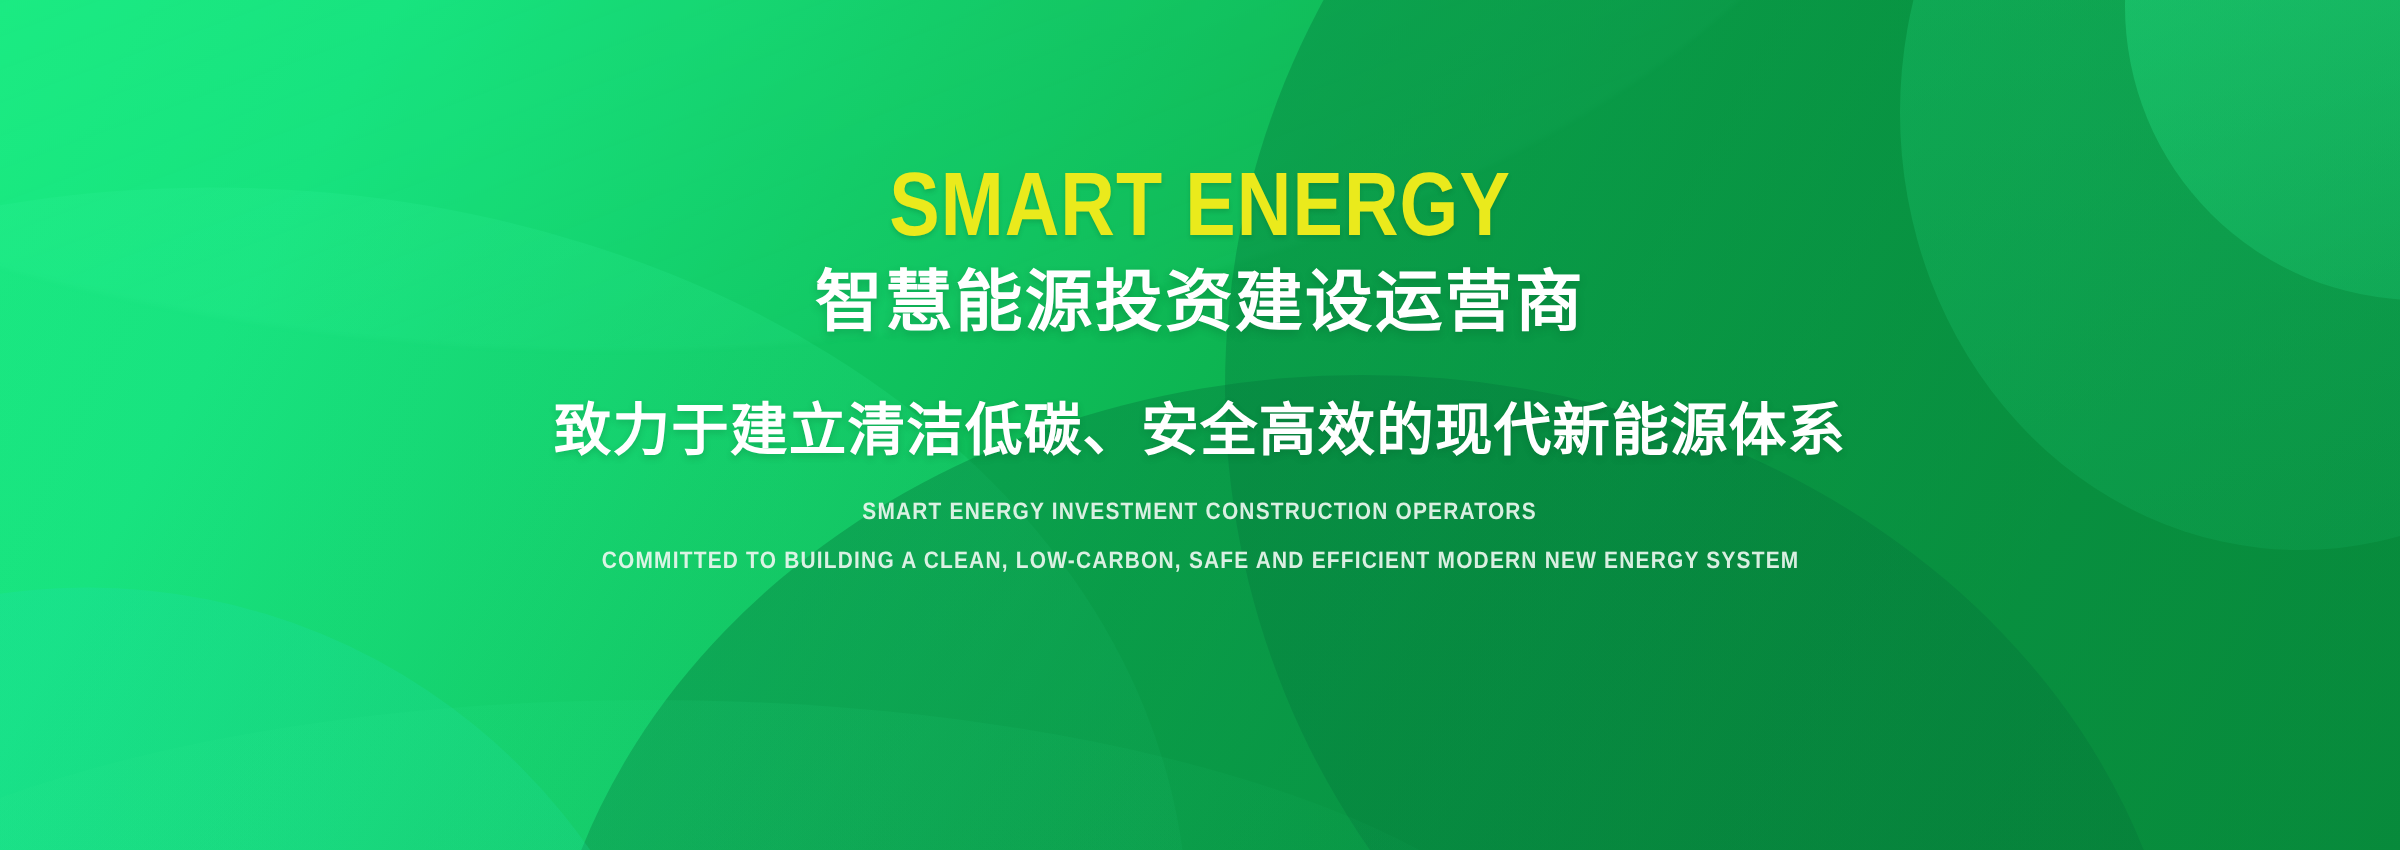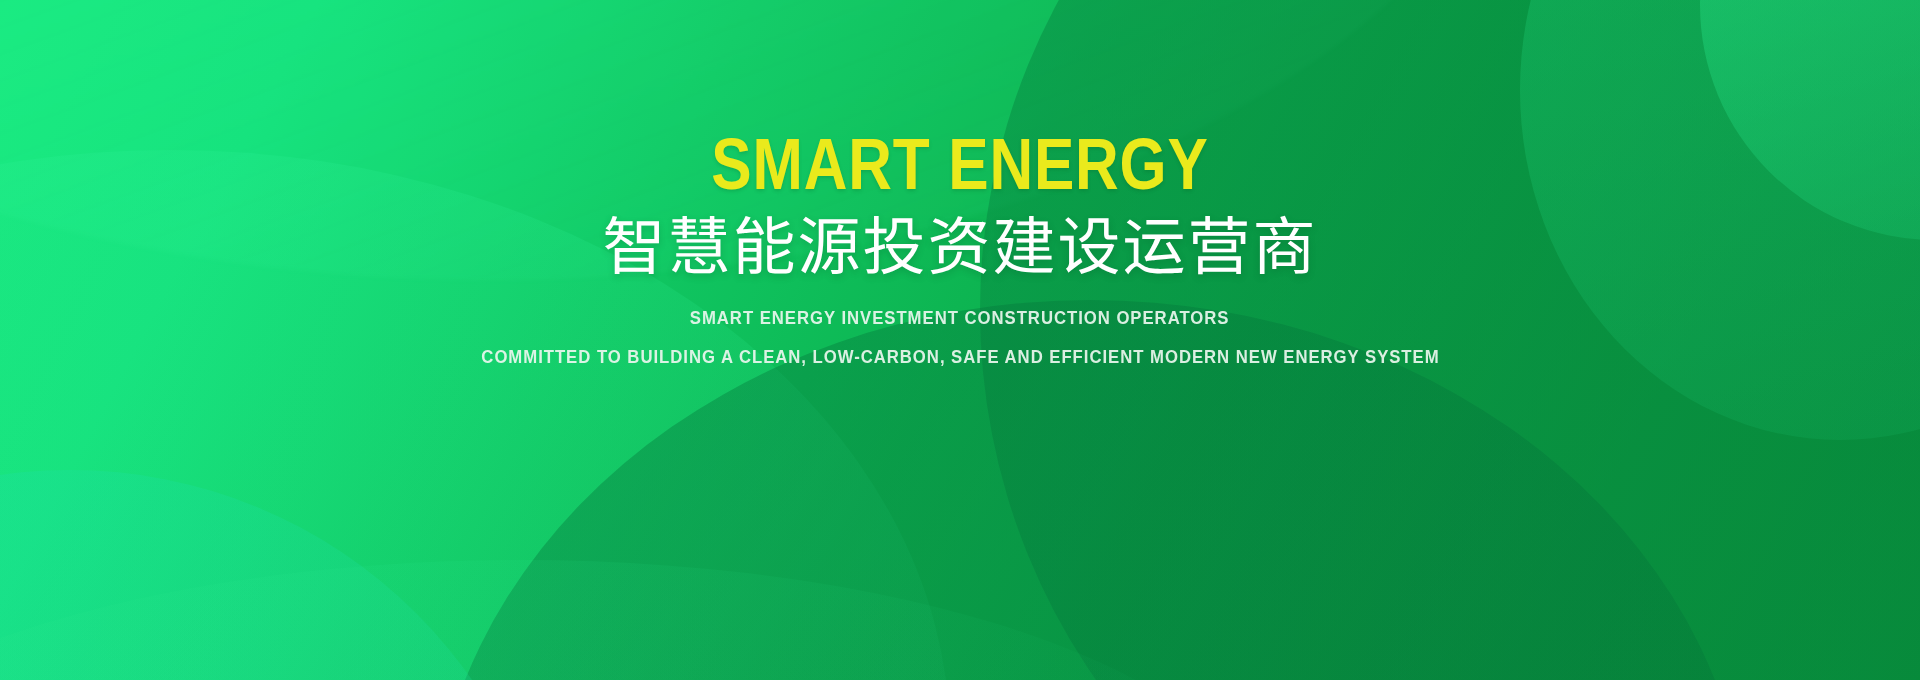--- a/index.html
+++ b/index.html
@@ -133,23 +133,23 @@
     color: #eaea1c;
     transform: scaleX(0.84);
     transform-origin: center;
     white-space: nowrap;
     margin: 0;
     text-shadow: 0 2px 4px rgba(0,70,30,0.18);
   }
 
   .headline-cn {
     font-family: "Liberation Sans", "DejaVu Sans", sans-serif;
-    font-size: 63px;
+    font-size: 54px;
     line-height: 1.05;
-    font-weight: 400;
+    font-weight: 700;
     letter-spacing: 2px;
     color: #ffffff;
     white-space: nowrap;
     margin: 14px 0 0 0;
     text-shadow: 0 3px 7px rgba(0,70,30,0.22);
   }
 
   .subhead-cn {
     font-family: "Liberation Sans", "DejaVu Sans", sans-serif;
     font-size: 46px;
@@ -199,20 +199,21 @@
     <div class="blob blob-bottom-left"></div>
     <div class="blob blob-low-light"></div>
   </div>
 
   <div class="content">
 
     <h1 class="headline-en">SMART ENERGY</h1>
 
     <h2 class="headline-cn">智慧能源投资建设运营商</h2>
 
+    <p class="subhead-cn">致力于建立清洁低碳、安全高效的现代新能源体系</p>
 
     <div class="tagline-group">
       <p class="tagline-en">SMART ENERGY INVESTMENT CONSTRUCTION OPERATORS</p>
       <p class="tagline-en">COMMITTED TO BUILDING A CLEAN, LOW-CARBON, SAFE AND EFFICIENT MODERN NEW ENERGY SYSTEM</p>
     </div>
 
   </div>
 </div>
 
 </body></html>

